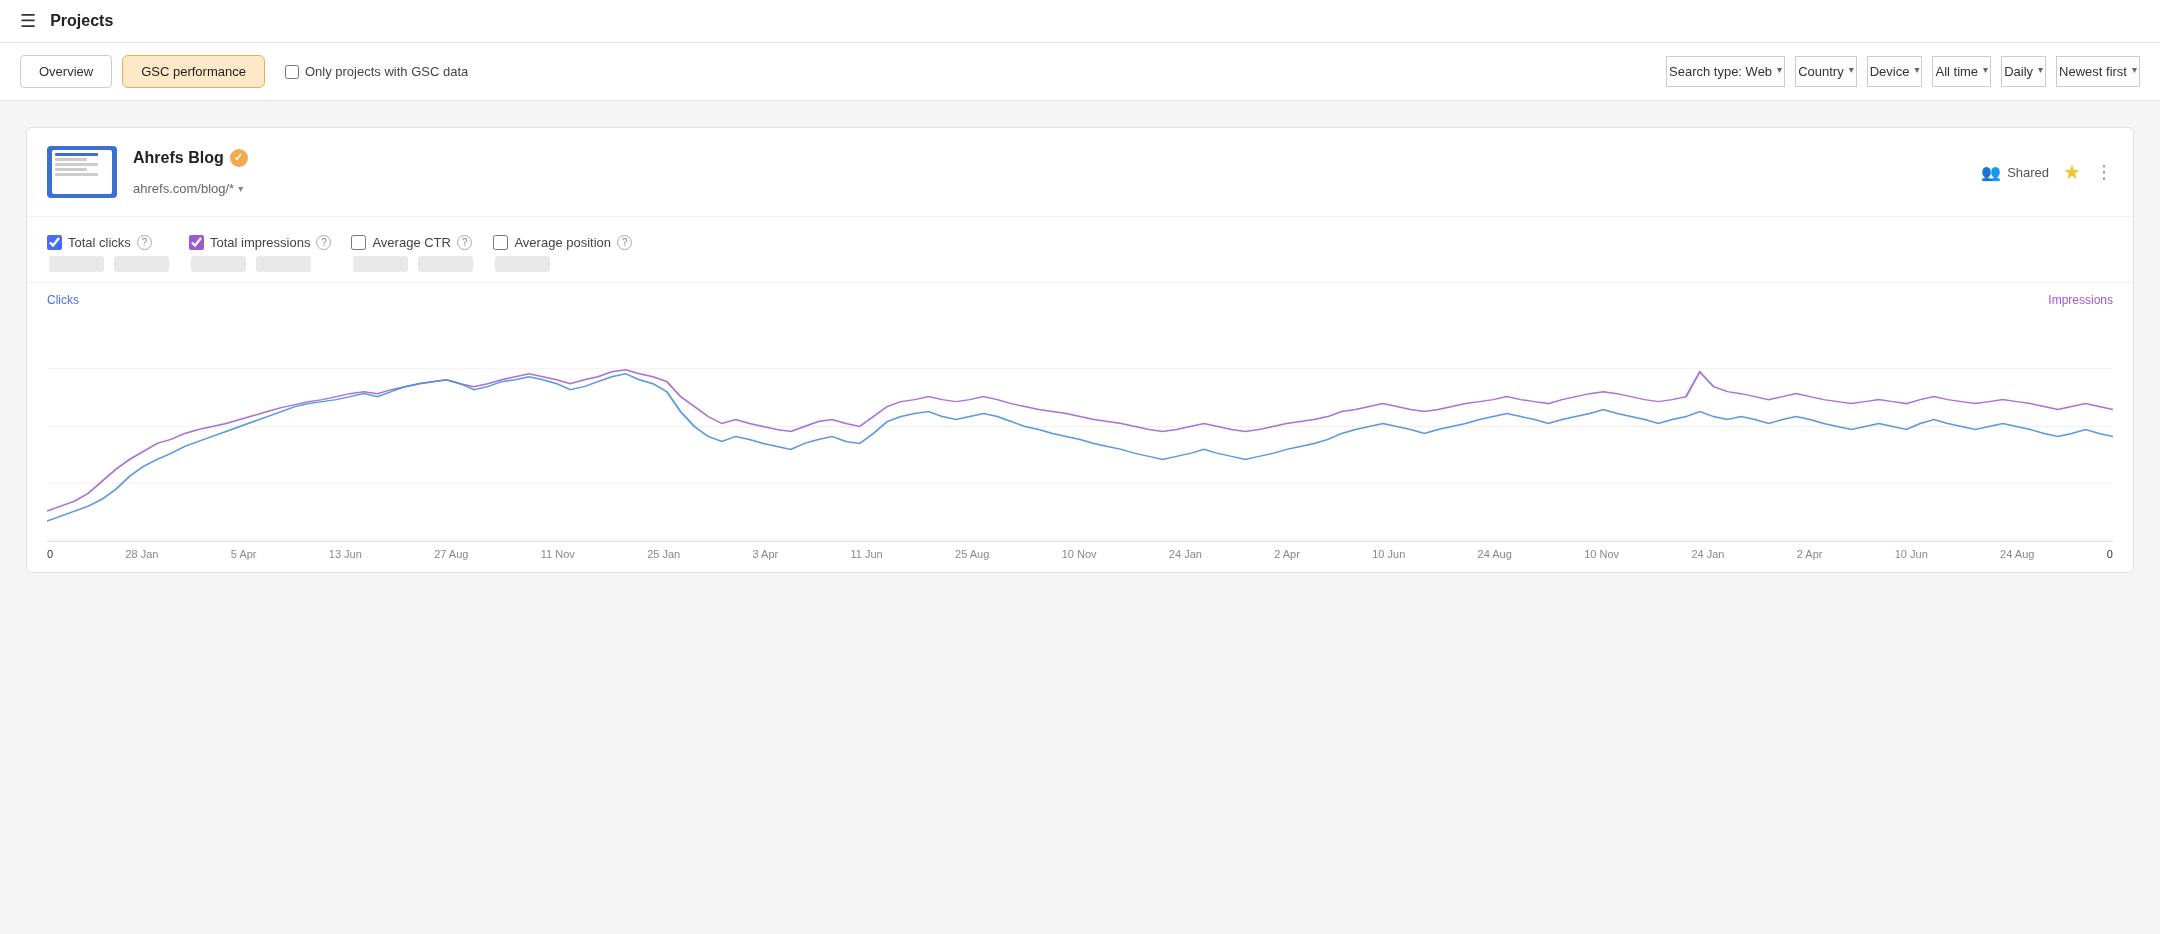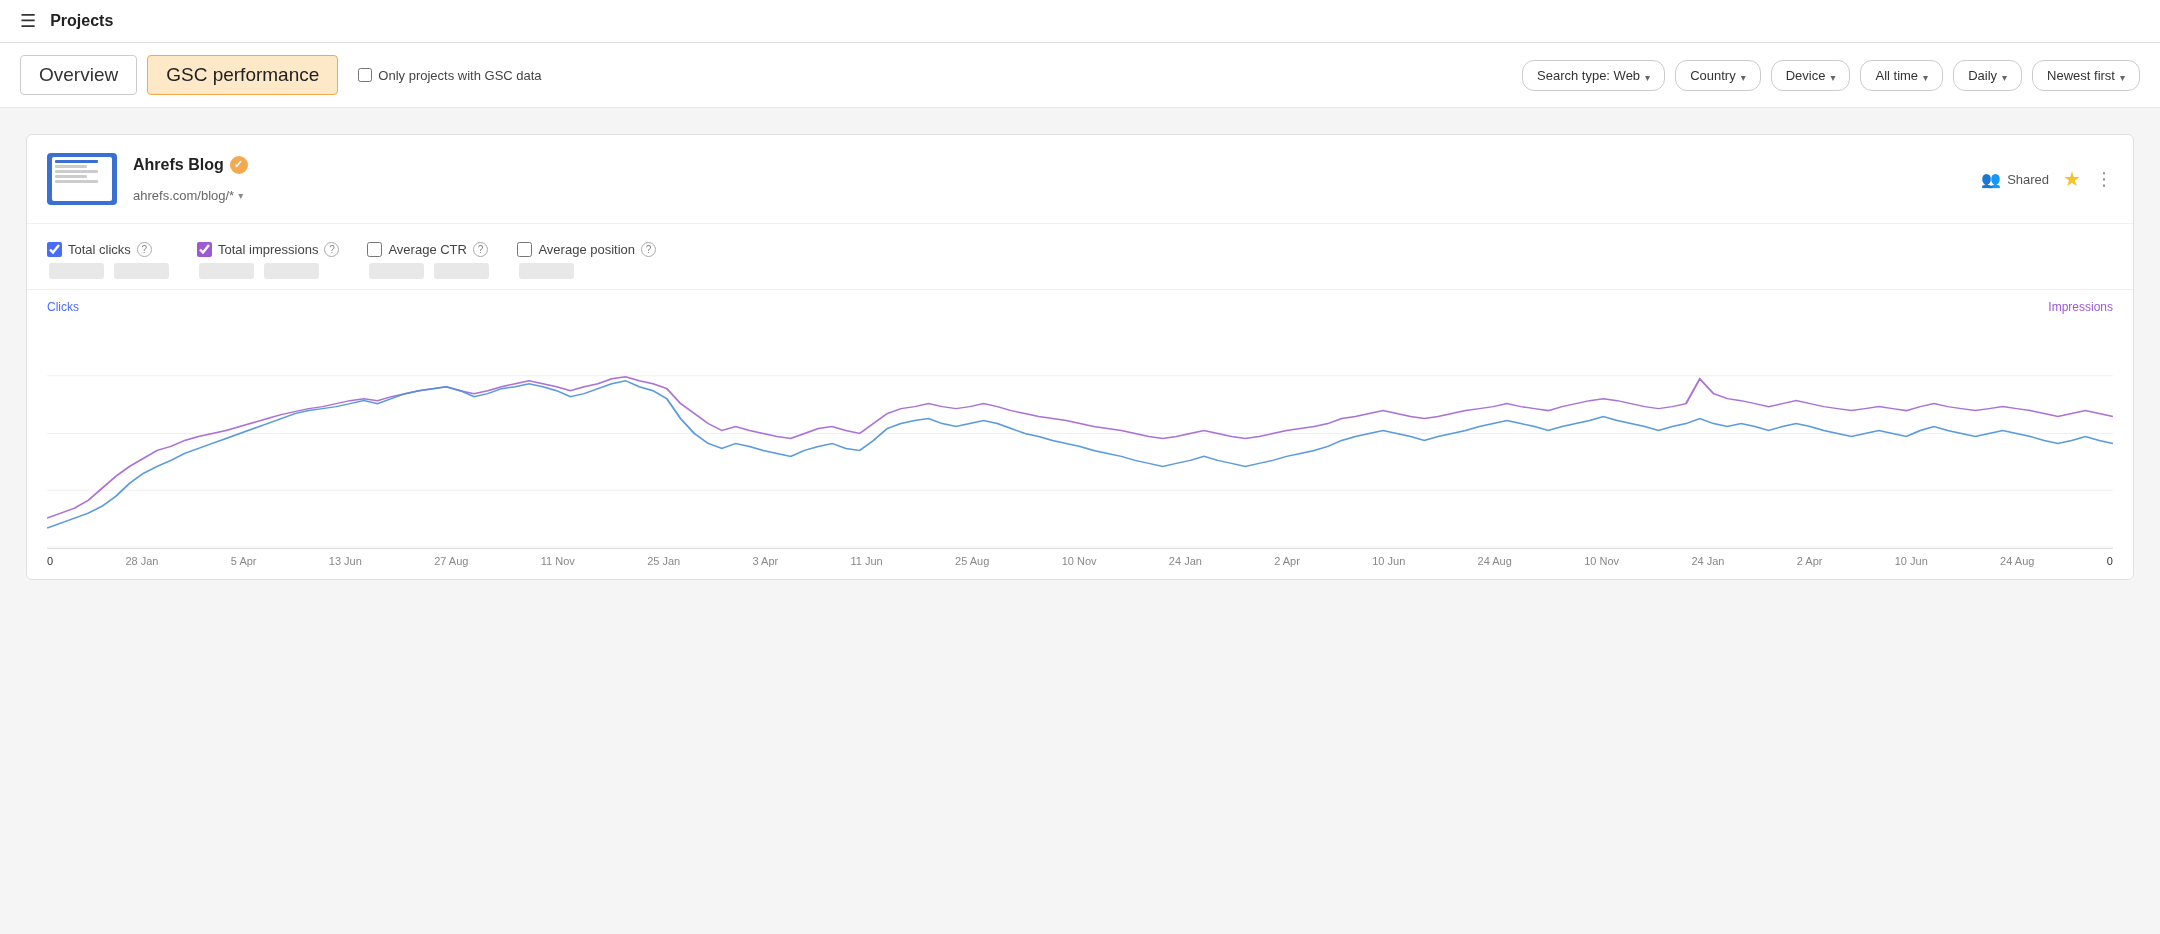--- a/index.html
+++ b/index.html
@@ -34,53 +34,54 @@
       background: #fff;
       border-bottom: 1px solid #e8e8e8;
       gap: 10px;
     }
     .tab-btn {
       padding: 8px 18px;
       border: 1px solid #ccc;
       border-radius: 4px;
       background: #fff;
       cursor: pointer;
-      font-size: 19px;
+      font-size: 13px;
       color: #333;
     }
     .tab-btn.active {
       background: #fde8c8;
       border-color: #f4a94e;
       color: #222;
       font-weight: 500;
+      border-radius: 6px;
     }
     .checkbox-label {
       display: flex;
       align-items: center;
       gap: 6px;
       font-size: 13px;
       color: #444;
       cursor: pointer;
       margin-left: 10px;
     }
     .checkbox-label input[type="checkbox"] {
       width: 14px;
       height: 14px;
     }
     .spacer { flex: 1; }
     .filter-btn {
-      padding: 7px 14px;
+      padding: 7px 2px;
       border: 1px solid #ccc;
-      border-radius: 12px;
+      border-radius: 0;
       background: #fff;
       cursor: pointer;
       font-size: 13px;
       color: #333;
       display: flex;
-      align-items: flex-end;
+      align-items: flex-start;
       gap: 5px;
       white-space: nowrap;
     }
     .filter-btn .arrow { font-size: 10px; color: #666; }
     .main-content {
       padding: 11px;
       background: #f5f5f5;
     }
     .project-card {
       background: #fff;
@@ -176,21 +177,21 @@
     }
     .more-icon {
       color: #888;
       font-size: 18px;
       cursor: pointer;
     }
     .metrics-bar {
       display: flex;
       align-items: center;
       padding: 18px 20px 10px;
-      gap: 28px;
+      gap: 20px;
       border-bottom: 1px solid #f0f0f0;
     }
     .metric-item {
       display: flex;
       flex-direction: column;
       gap: 6px;
     }
     .metric-header {
       display: flex;
       align-items: center;

